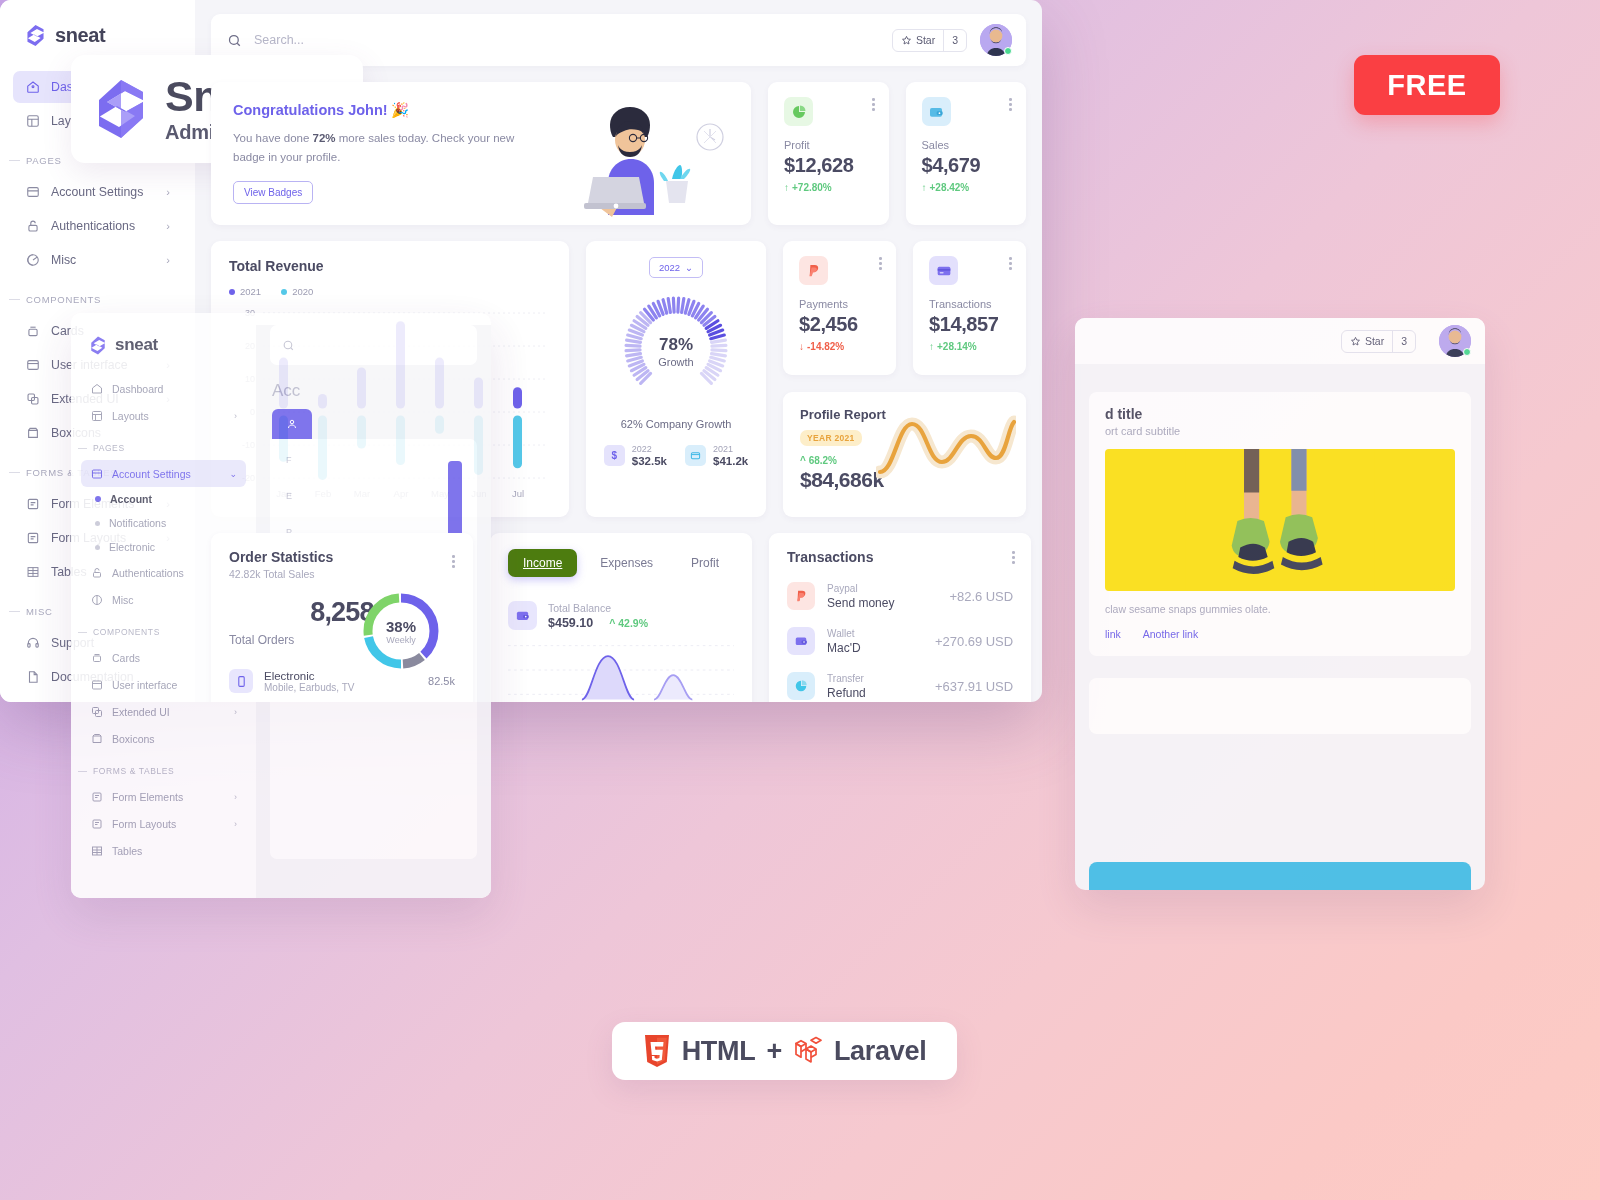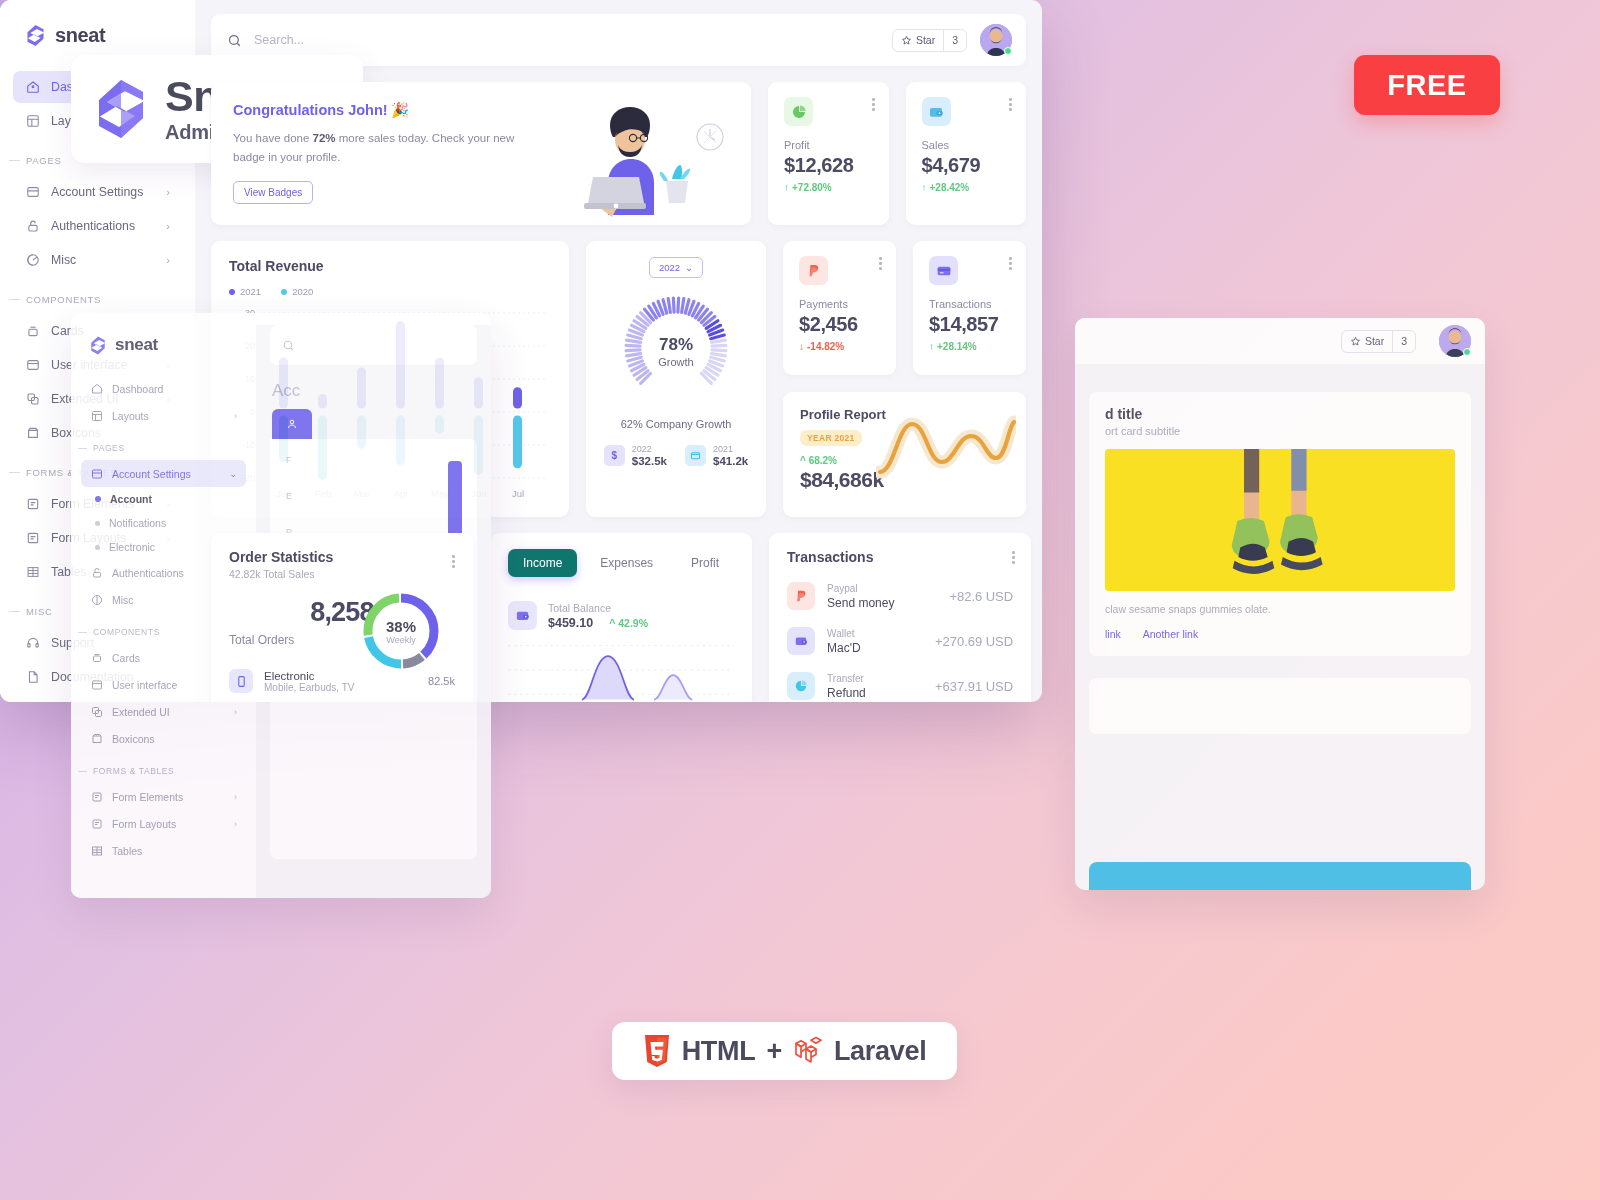--- a/index.html
+++ b/index.html
@@ -212,21 +212,21 @@
   .donut-c .w { font-size: 9px; color: #a9a9bd; }
   .o-item { display: flex; align-items: center; gap: 11px; margin-top: 22px; justify-content: space-between; }
   .o-item .oi { width: 24px; height: 24px; border-radius: 6px; background: #e8e6fd; display:flex;align-items:center;justify-content:center; }
   .o-item .on { font-size: 11.5px; color: #4b4b63; }
   .o-item .os { font-size: 11px; color: #8a8aa3; }
 
   
   .income { flex: 1; padding: 16px 18px; }
   .tabs { display: flex; gap: 8px; }
   .tab { font-size: 12px; color: #7a7a93; padding: 7px 15px; border-radius: 7px; }
-  .tab.on { background: #0f766e; color: #fff; box-shadow: 0 3px 9px rgba(110,98,234,.35); }
+  .tab.on { background: #4d7c0f; color: #fff; box-shadow: 0 3px 9px rgba(110,98,234,.35); text-decoration: underline; }
   .bal-row { display: flex; align-items: center; gap: 11px; margin-top: 24px; }
   .bal-row .bi { width: 29px; height: 29px; border-radius: 7px; background: #e8e6fd; display:flex;align-items:center;justify-content:center; }
   .bal-row .bt { font-size: 10.5px; color: #a9a9bd; }
   .bal-row .bv { font-size: 12.5px; color: #4b4b63; font-weight: 600; margin-top: 2px; display: flex; gap: 16px; align-items: center; }
   .bal-row .bv em { font-style: normal; color: #5fc97f; font-size: 10.5px; font-weight: 600; }
 
   
   .trans { width: 262px; flex: none; padding: 16px 18px; position: relative; }
   .trans h4 { font-size: 14px; color: #4b4b63; font-weight: 600; }
   .trans .dots { position: absolute; right: 16px; top: 18px; color: #b6b6c8; font-size: 13px; line-height: 5px; }

